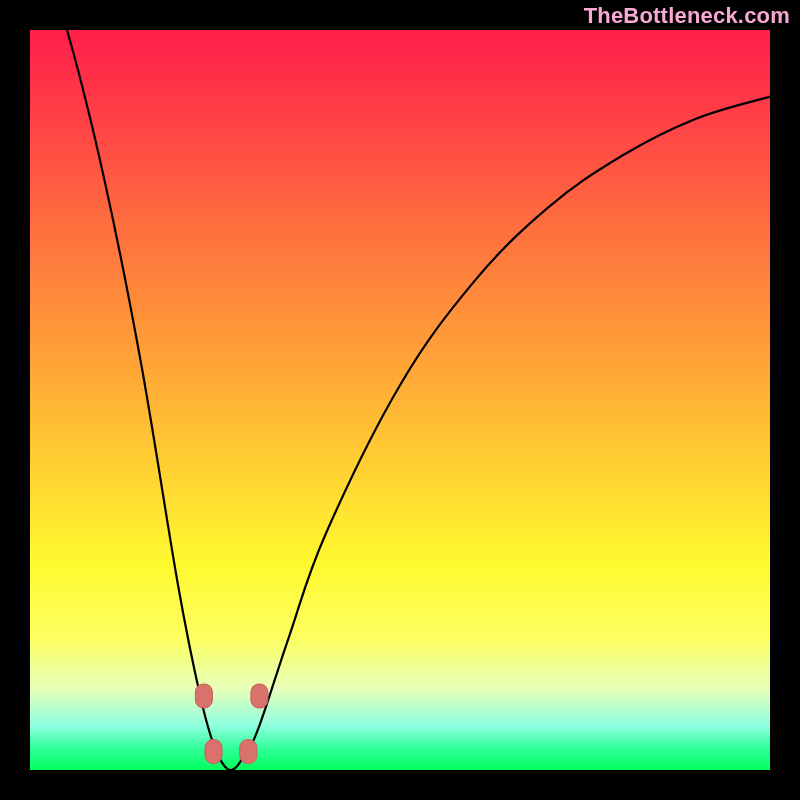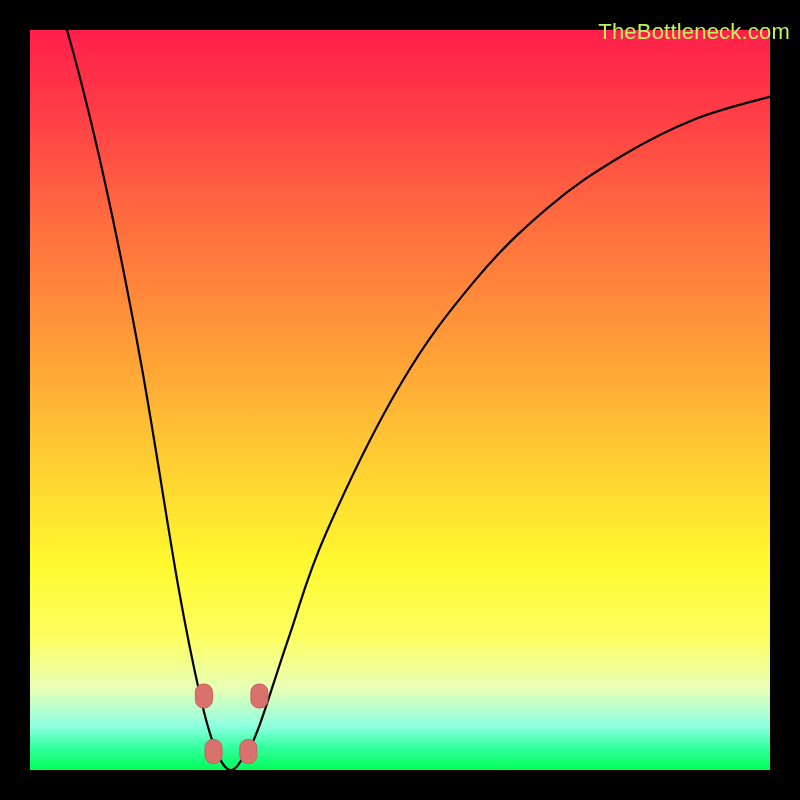--- a/index.html
+++ b/index.html
@@ -32,25 +32,25 @@
       #fff92f 72%,
       #fdff61 82%,
       #e8ffb8 89%,
       #8fffe0 94%,
       #33ff9e 97%,
       #00ff5a 100%
     );
   }
   .watermark {
     position: absolute;
-    top: 19px;
+    top: 3px;
     right: 10px;
-    color: #bef264;
+    color: #f9a8d4;
     font-size: 22px;
-    font-weight: 400;
+    font-weight: 700;
     letter-spacing: 0.2px;
     z-index: 10;
   }
   svg.curve {
     position: absolute;
     inset: 0;
   }
   .marker {
     fill: #d9716c;
     stroke: #c95e59;

